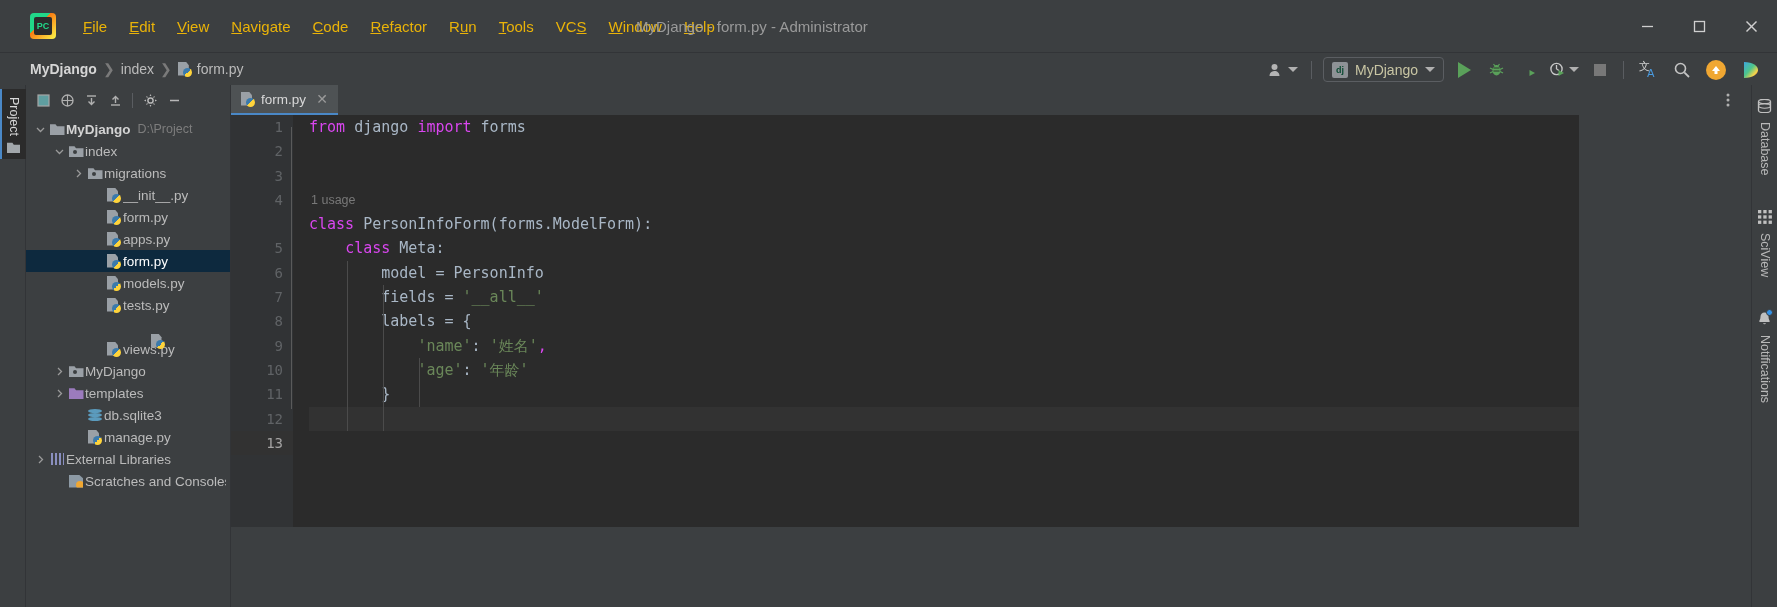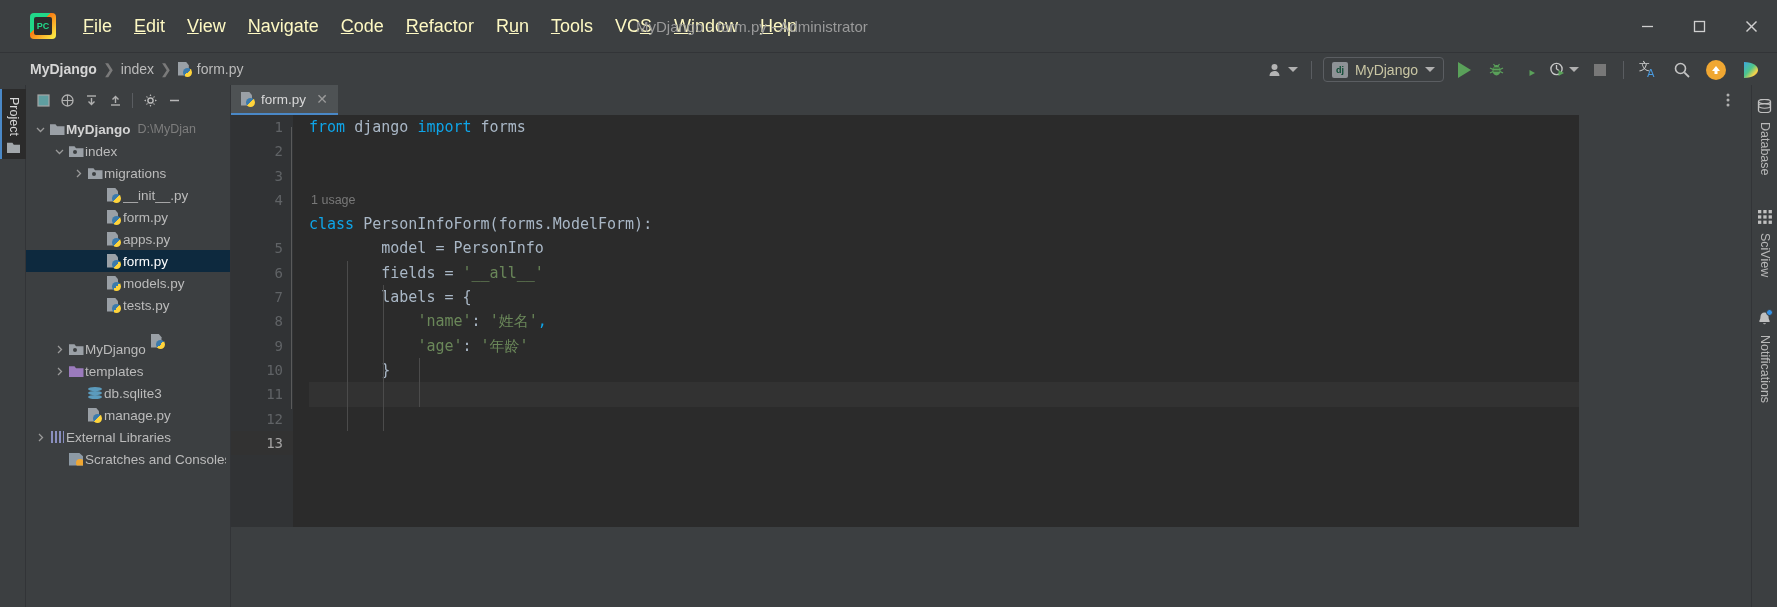--- a/index.html
+++ b/index.html
@@ -35,21 +35,21 @@
   .app-logo::after {
     content: "PC";
     position: absolute; inset: 4px;
     background: #2b2b2b; color: #21d789;
     font-size: 9px; font-weight: bold;
     display: flex; align-items: center; justify-content: center;
     border-radius: 2px;
   }
   .menu { display: flex; align-items: center; gap: 0; }
   .menu-item {
-    color: #fef9c3; font-size: 18px;
+    color: #eab308; font-size: 15px;
     padding: 4px 11px;
     white-space: nowrap;
     cursor: default;
   }
   .menu-item u { text-decoration: underline; }
   .win-title {
     position: absolute;
     left: 636px; top: 50%; transform: translateY(-50%);
     color: #9a9a9a; font-size: 15px; white-space: nowrap;
   }
@@ -308,21 +308,21 @@
     font-family: "DejaVu Sans Mono", monospace;
     font-size: 15px;
     background: #2b2b2b;
     padding-left: 16px;
   }
   .cline {
     height: 24.3px; line-height: 24.3px;
     white-space: pre; color: #a9b7c6;
   }
   .cline.cur { background: #323232; }
-  .kw { color: #0ea5e9; }
+  .kw { color: #d946ef; }
   .str { color: #6a8759; }
   .ident { color: #a9b7c6; }
   .usage {
     height: 24.3px; line-height: 24.3px;
     color: #787878; font-size: 12.5px;
     font-family: "Liberation Sans", sans-serif;
     padding-left: 2px;
   }
   .indent-guide {
     position: absolute; width: 1px; background: #4b4b4b; top: 0;
@@ -546,21 +546,21 @@
           <div class="trow" style="padding-left: 6px;">
             <span class="arrow">
               <svg width="9" height="9" viewBox="0 0 9 9">
                 <path d="M1 3 L4.5 6.5 L8 3" fill="none" stroke="#9a9a9a" stroke-width="1.3"></path>
               </svg>
             </span>
             <span class="tico">
               <span class="fold-ico"></span>
             </span>
             <span class="tlabel bold">MyDjango</span>
-            <span class="tpath">D:\MyDjan</span>
+            <span class="tpath">D:\Project</span>
           </div>
           <div class="trow" style="padding-left: 25px;">
             <span class="arrow">
               <svg width="9" height="9" viewBox="0 0 9 9">
                 <path d="M1 3 L4.5 6.5 L8 3" fill="none" stroke="#9a9a9a" stroke-width="1.3"></path>
               </svg>
             </span>
             <span class="tico">
               <span class="fold-ico src"></span>
             </span>
@@ -618,20 +618,27 @@
               <span class="py-icon"></span>
             </span>
             <span class="tlabel">tests.py</span>
           </div>
           <div class="trow" style="padding-left: 63px; flex-direction: column;">
             <span class="arrow"></span>
             <span class="tico">
               <span class="py-icon"></span>
             </span>
             <span class="tlabel">urls.py</span>
+          </div>
+          <div class="trow" style="padding-left: 63px;">
+            <span class="arrow"></span>
+            <span class="tico">
+              <span class="py-icon"></span>
+            </span>
+            <span class="tlabel">views.py</span>
           </div>
           <div class="trow" style="padding-left: 25px;">
             <span class="arrow">
               <svg width="9" height="9" viewBox="0 0 9 9">
                 <path d="M3 1 L6.5 4.5 L3 8" fill="none" stroke="#9a9a9a" stroke-width="1.3"></path>
               </svg>
             </span>
             <span class="tico">
               <span class="fold-ico src"></span>
             </span>
@@ -739,20 +746,21 @@
                 </svg></span></div>
             <div class="gut-line cur">13</div>
           </div>
         <div class="code" id="code-root">
           <div class="check-ok">✔</div>
         <div class="cline"><span class="kw">from</span><span class="ident"> django </span><span class="kw">import</span><span class="ident"> forms</span></div>
             <div class="cline">&nbsp;</div>
             <div class="cline">&nbsp;</div>
             <div class="usage">1 usage</div>
             <div class="cline"><span class="kw">class</span><span class="ident"> PersonInfoForm(forms.ModelForm):</span></div>
+            <div class="cline"><span class="ident">    </span><span class="kw">class</span><span class="ident"> Meta:</span></div>
             <div class="cline"><span class="ident">        model = PersonInfo</span></div>
             <div class="cline"><span class="ident">        fields = </span><span class="str">'__all__'</span></div>
             <div class="cline"><span class="ident">        labels = {</span></div>
             <div class="cline"><span class="ident">            </span><span class="str">'name'</span><span class="ident">: </span><span class="str">'姓名'</span><span class="kw">,</span></div>
             <div class="cline"><span class="ident">            </span><span class="str">'age'</span><span class="ident">: </span><span class="str">'年龄'</span></div>
             <div class="cline"><span class="ident">        }</span></div>
             <div class="cline cur">&nbsp;</div>
             <div class="indent-guide" style="left: 54px; top: 145.8px; height: 170.1px;"></div>
             <div class="indent-guide" style="left: 90px; top: 170.1px; height: 145.8px;"></div>
             <div class="indent-guide" style="left: 126px; top: 243px; height: 48.6px;"></div>

